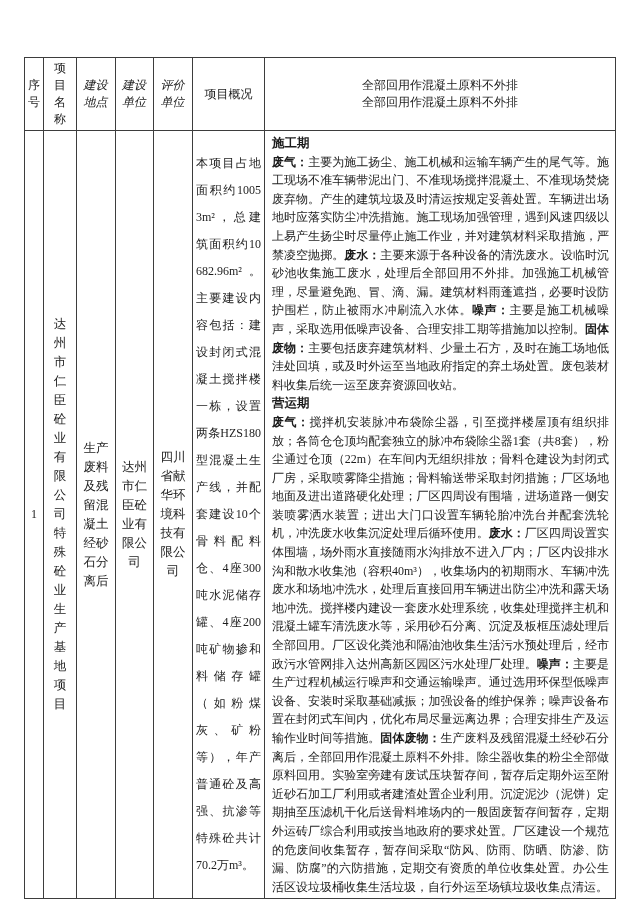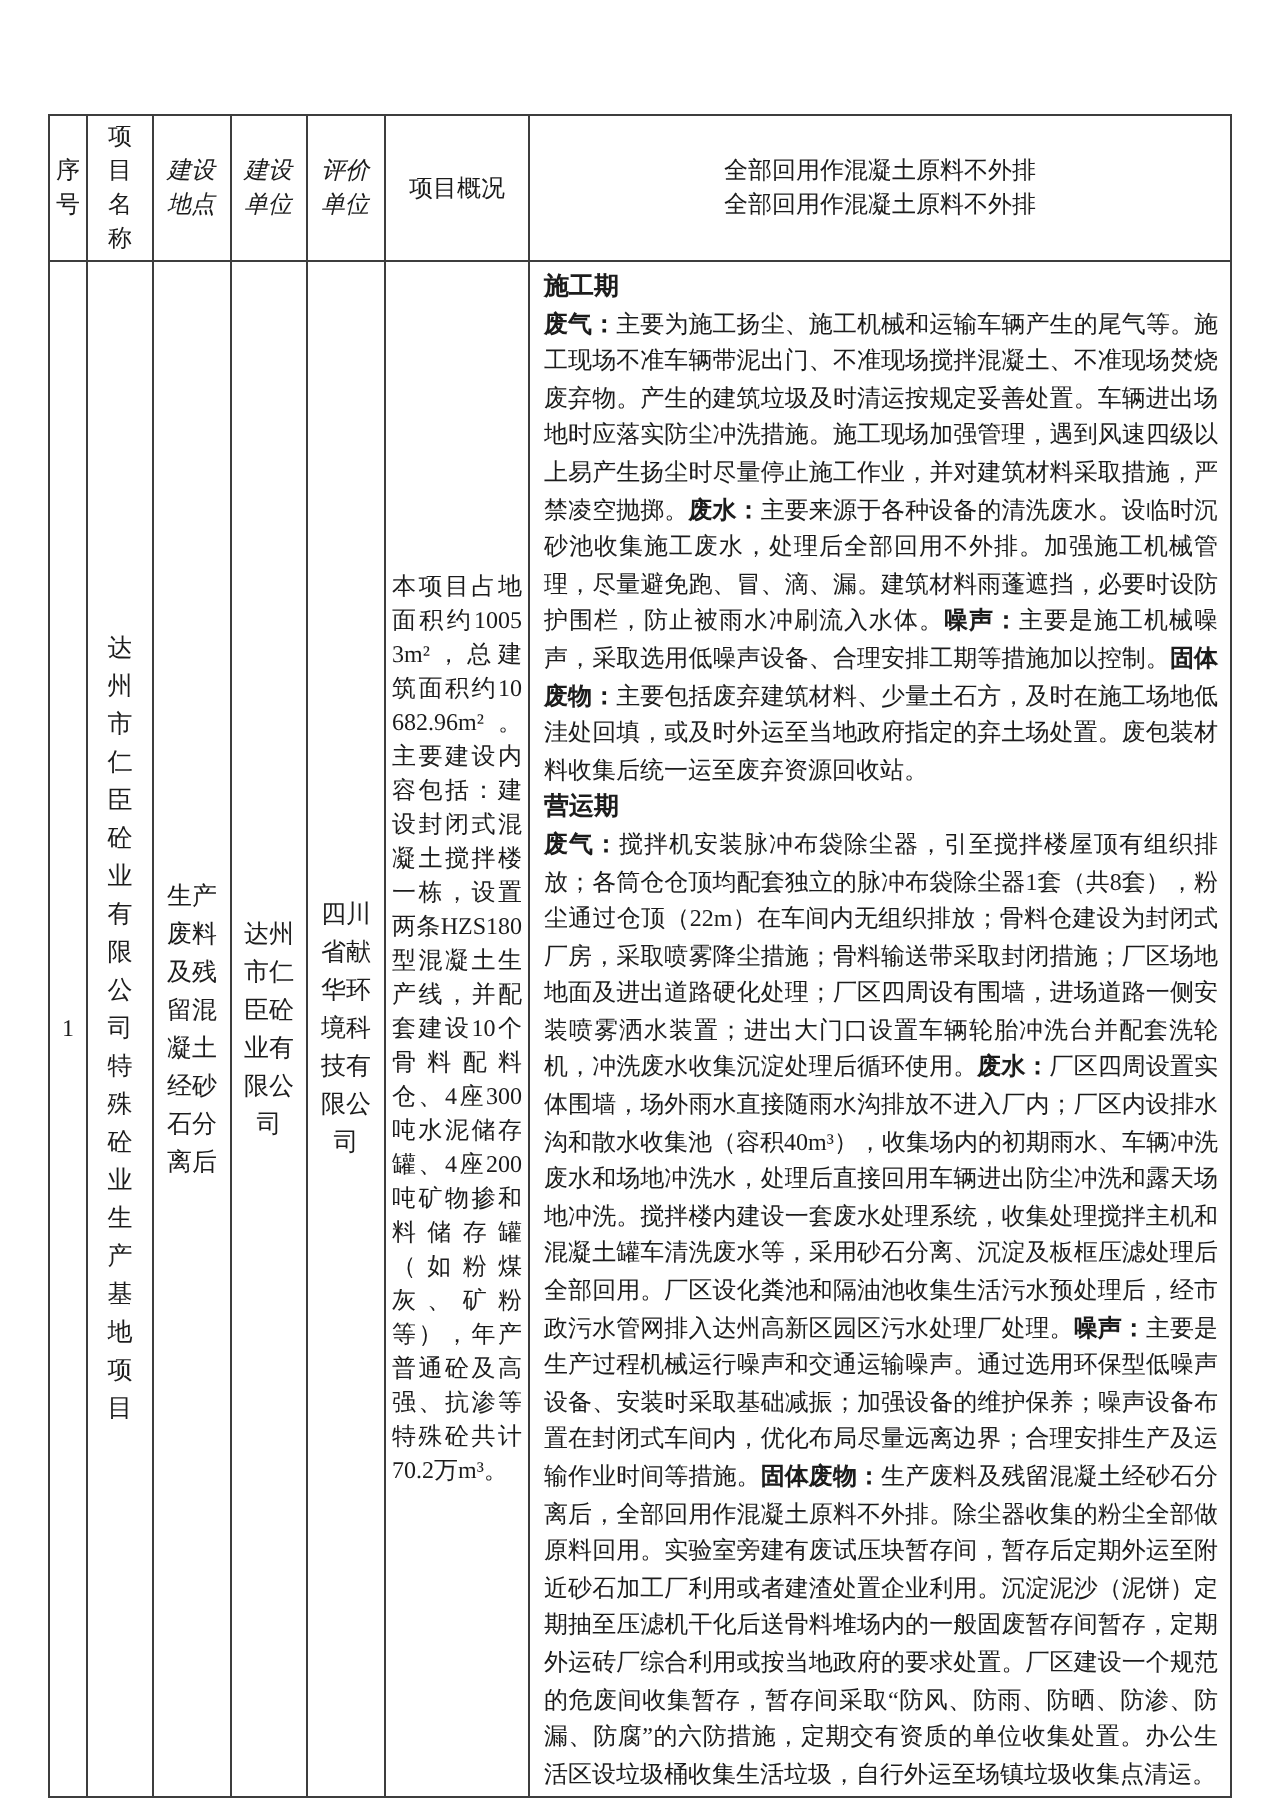--- a/index.html
+++ b/index.html
@@ -48,21 +48,21 @@
     margin-top: 47px;
   }
   
   .v1 { width: 13px; margin: 0 auto; word-break: break-all; line-height: 19px; font-size: 12.5px; text-align: center; }
   .v2 { width: 26px; margin: 0 auto; word-break: break-all; line-height: 19px; font-size: 12.5px; text-align: center; }
   .v1h { width: 13px; margin: 0 auto; word-break: break-all; line-height: 17px; text-align: center; }
   .v2h { width: 25px; margin: 0 auto; word-break: break-all; line-height: 17px; text-align: left; font-style: italic; }
   td.overview-cell { vertical-align: middle; padding: 0 3px; }
   .overview-text {
     font-size: 12px;
-    line-height: 17px;
+    line-height: 27px;
     text-align: justify;
     word-break: break-all;
   }
   td.measures-cell { vertical-align: top; padding: 3px 6px 2px 7px; }
   .measures-text {
     font-size: 12px;
     line-height: 18.6px;
     text-align: justify;
   }
   .sec-title { font-weight: 700; font-size: 12.5px; line-height: 18.6px; }

